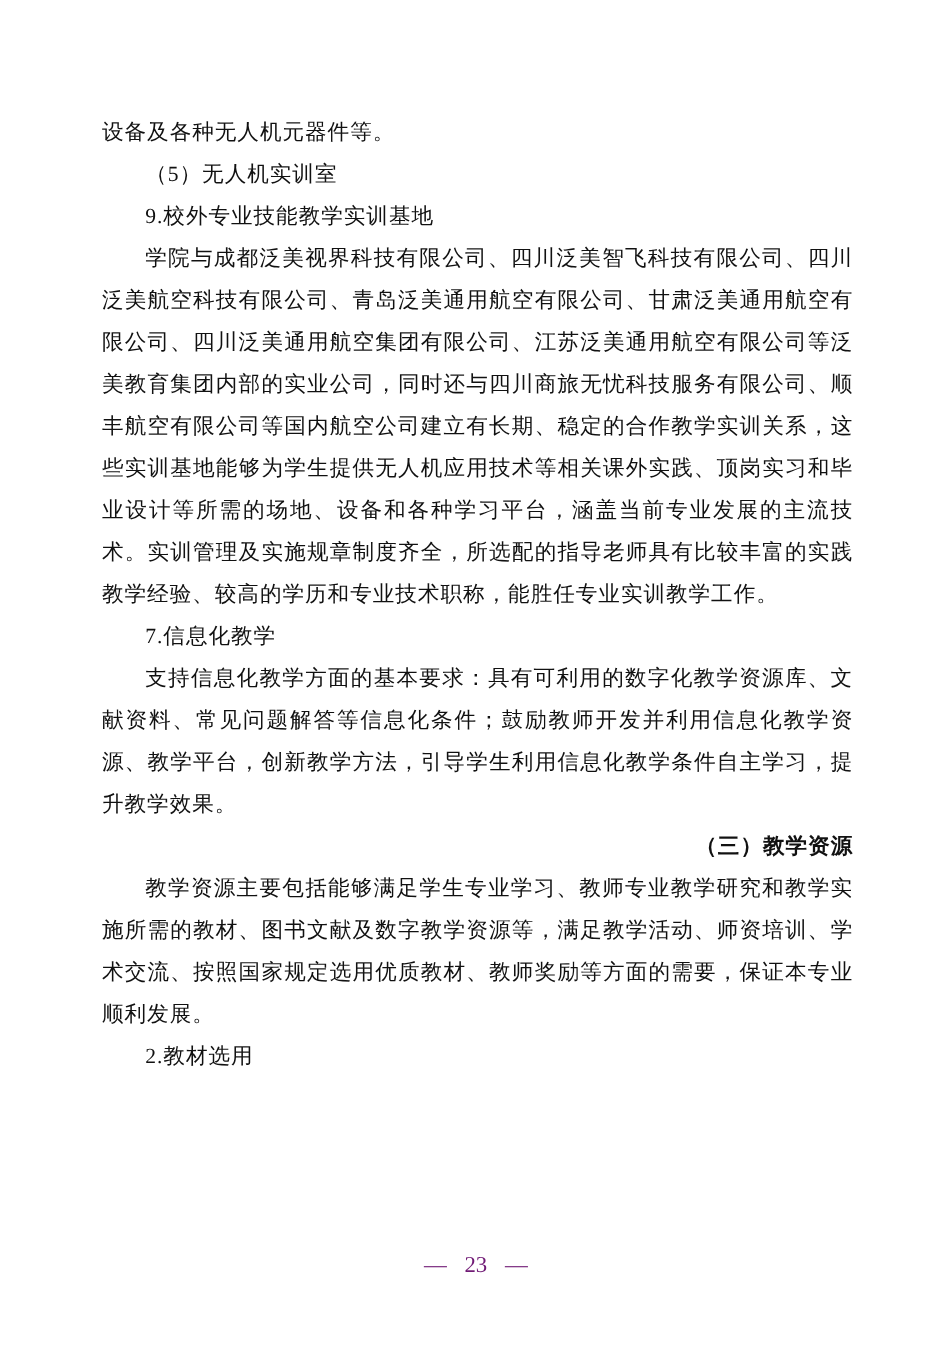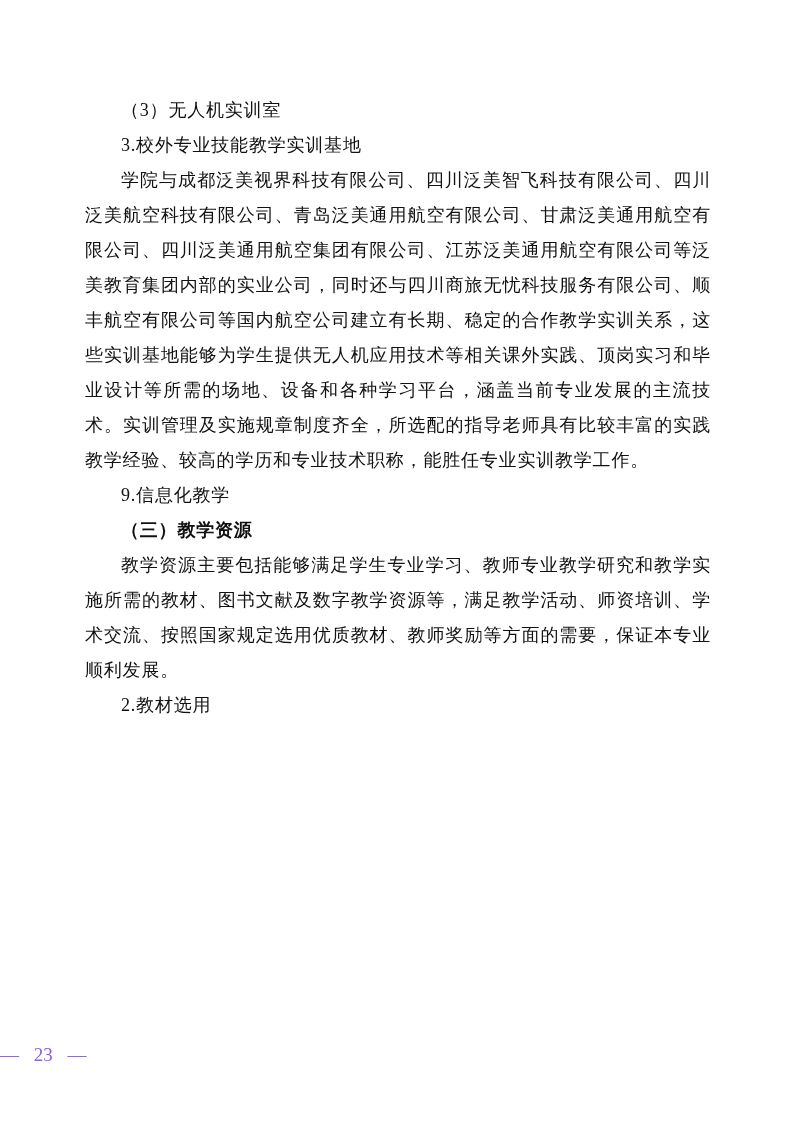--- a/index.html
+++ b/index.html
@@ -30,43 +30,45 @@
     text-justify: inter-character;
     text-indent: 2em;
     letter-spacing: 0.8px;
     word-break: break-all;
   }
   p.para.no-indent {
     text-indent: 0;
   }
   p.para.heading {
     font-weight: bold;
-    text-align: left;
+    text-align: right;
   }
   .footer {
     position: absolute;
     left: 0;
     right: 0;
     top: 1040px;
-    text-align: left;
+    text-align: center;
     font-size: 19px;
     line-height: 30px;
     word-spacing: 10px;
-    color: #8b5cf6;
+    color: #701a75;
   }
 </style>
 </head>
 <body>
 
 <div class="page">
   <div class="content">
-    <p class="para">（3）无人机实训室</p>
-    <p class="para">3.校外专业技能教学实训基地</p>
+    <p class="para no-indent">设备及各种无人机元器件等。</p>
+    <p class="para">（5）无人机实训室</p>
+    <p class="para">9.校外专业技能教学实训基地</p>
     <p class="para">学院与成都泛美视界科技有限公司、四川泛美智飞科技有限公司、四川泛美航空科技有限公司、青岛泛美通用航空有限公司、甘肃泛美通用航空有限公司、四川泛美通用航空集团有限公司、江苏泛美通用航空有限公司等泛美教育集团内部的实业公司，同时还与四川商旅无忧科技服务有限公司、顺丰航空有限公司等国内航空公司建立有长期、稳定的合作教学实训关系，这些实训基地能够为学生提供无人机应用技术等相关课外实践、顶岗实习和毕业设计等所需的场地、设备和各种学习平台，涵盖当前专业发展的主流技术。实训管理及实施规章制度齐全，所选配的指导老师具有比较丰富的实践教学经验、较高的学历和专业技术职称，能胜任专业实训教学工作。</p>
-    <p class="para">9.信息化教学</p>
+    <p class="para">7.信息化教学</p>
+    <p class="para">支持信息化教学方面的基本要求：具有可利用的数字化教学资源库、文献资料、常见问题解答等信息化条件；鼓励教师开发并利用信息化教学资源、教学平台，创新教学方法，引导学生利用信息化教学条件自主学习，提升教学效果。</p>
     <p class="para heading">（三）教学资源</p>
     <p class="para">教学资源主要包括能够满足学生专业学习、教师专业教学研究和教学实施所需的教材、图书文献及数字教学资源等，满足教学活动、师资培训、学术交流、按照国家规定选用优质教材、教师奖励等方面的需要，保证本专业顺利发展。</p>
     <p class="para">2.教材选用</p>
   </div>
 
   <div class="footer">
     <span>— 23 —</span>
   </div>
 </div>
 

